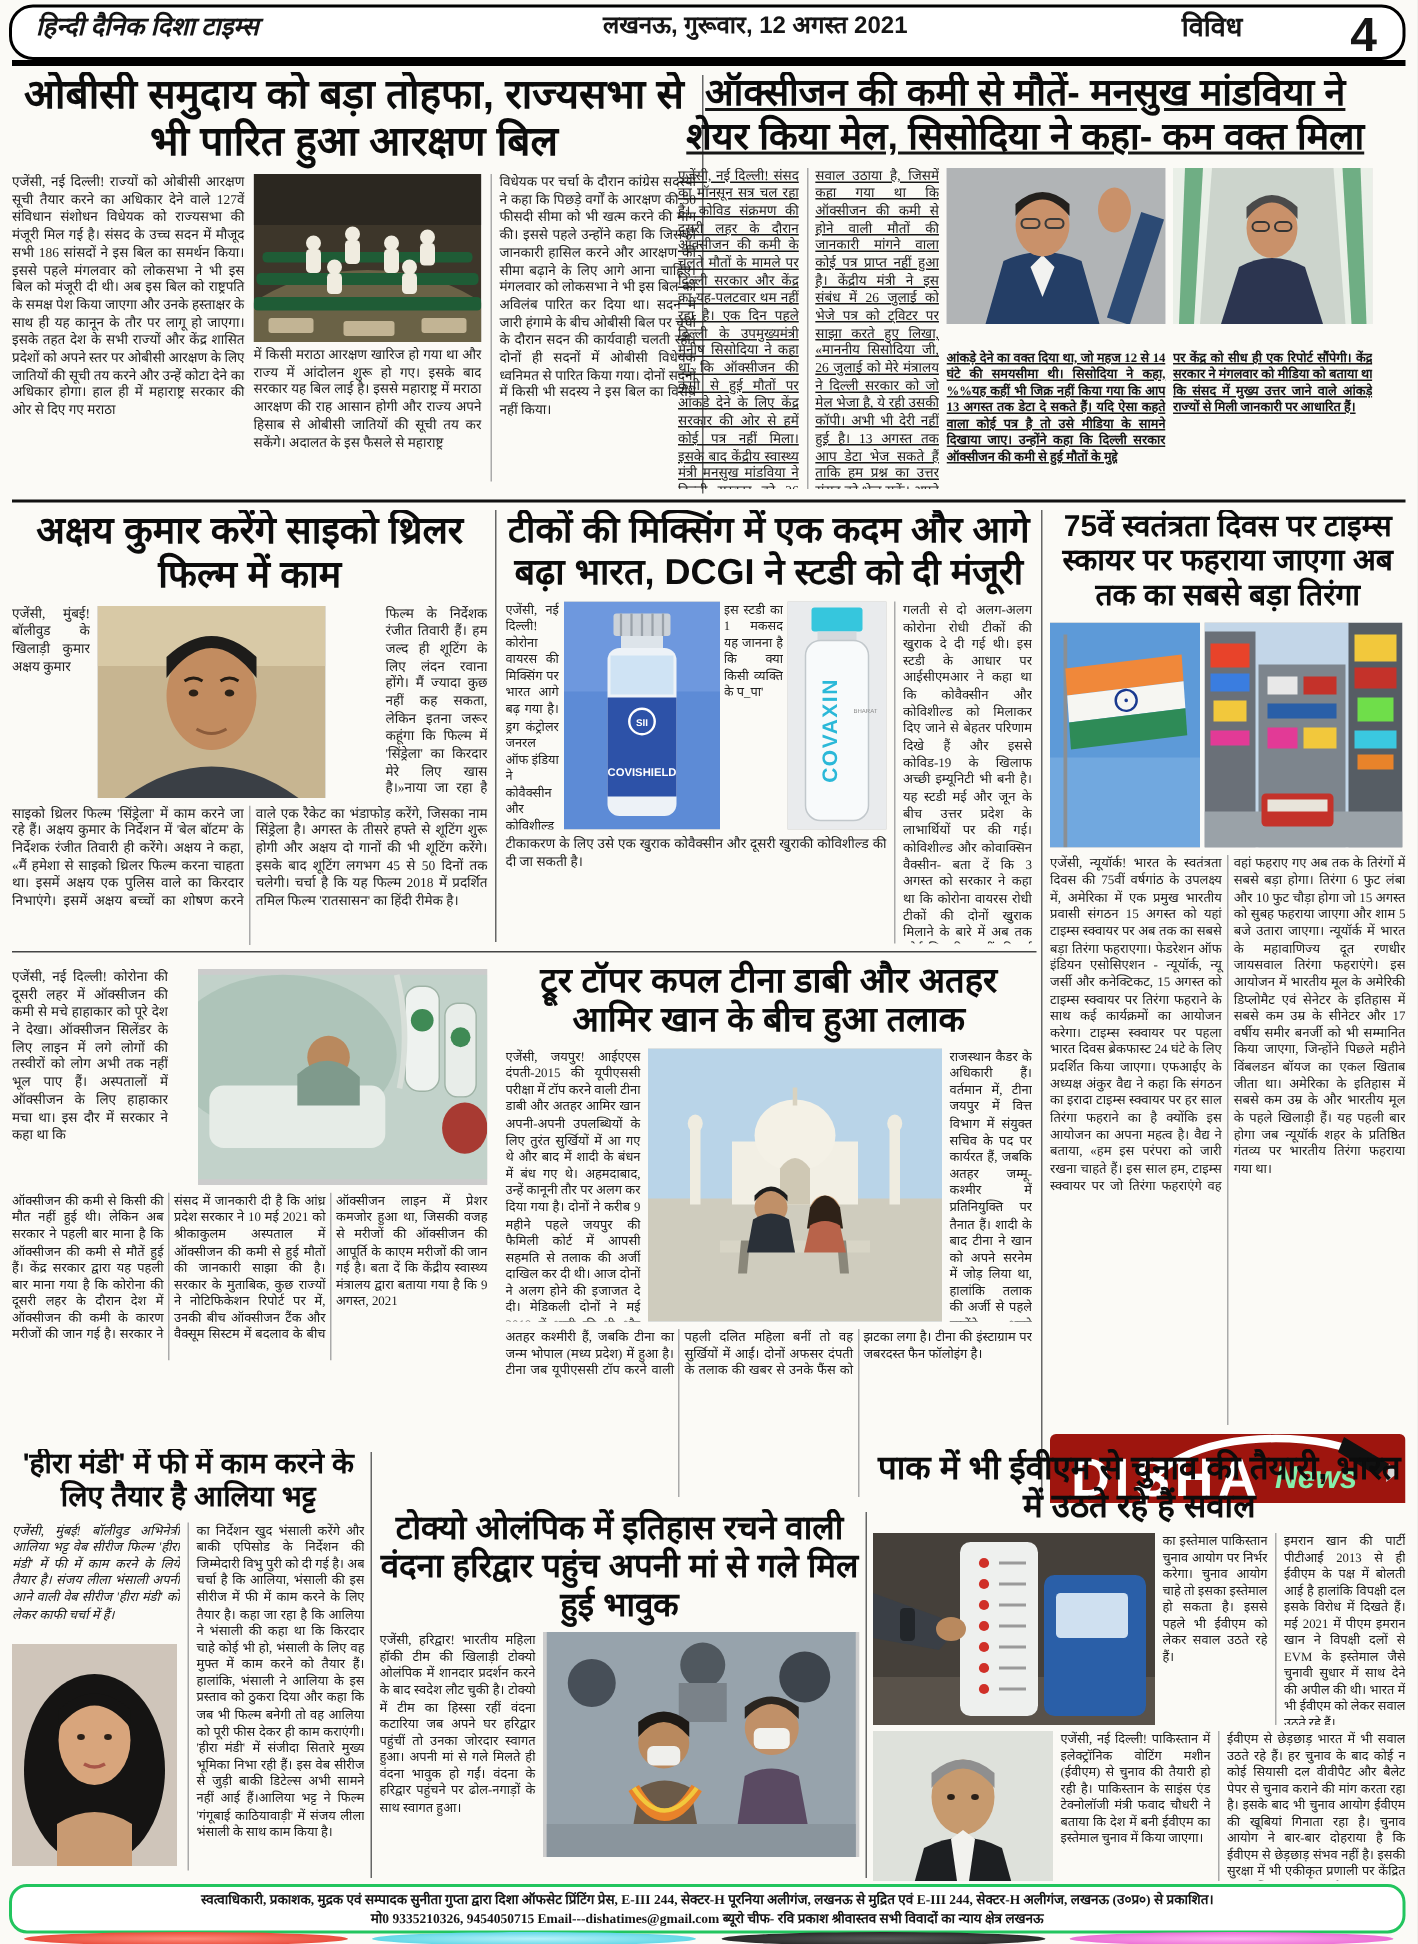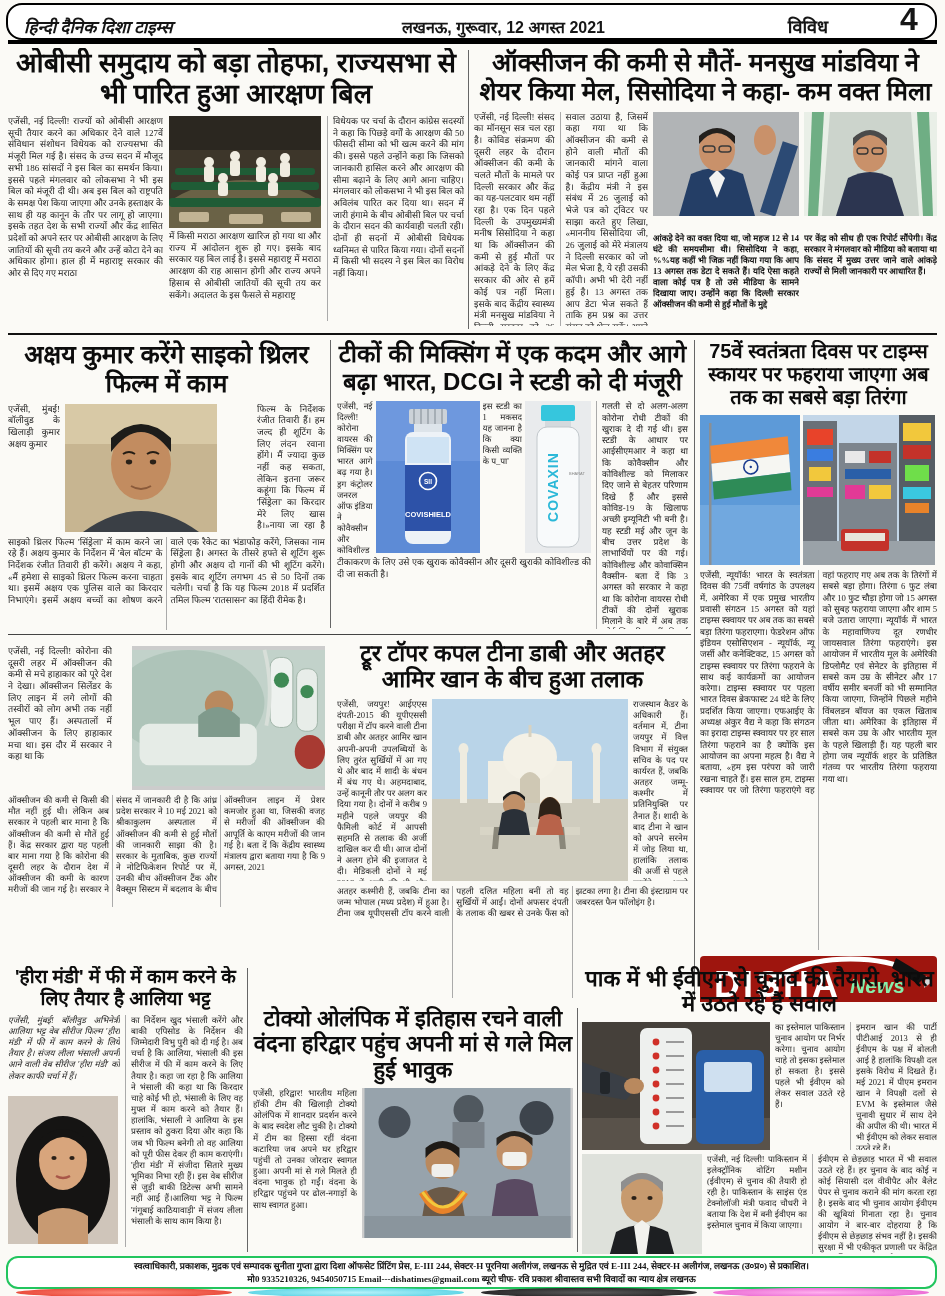--- a/index.html
+++ b/index.html
@@ -1,20 +1,20 @@
 <!DOCTYPE html>
 <html><head>
 <meta charset="utf-8">
 <style>
   html,body{margin:0;padding:0;background:#e8e8e4;}
   .page{position:relative;width:945px;height:1296px;background:#fbfaf6;margin:0 auto;
         font-family:"Liberation Serif","DejaVu Serif",serif;color:#161616;overflow:hidden;}
   
   .masthead{position:absolute;left:6px;top:3px;width:927px;height:33px;border:2.5px solid #000;
-            border-radius:16px;display:flex;align-items:flex-end;background:#fff;}
+            border-radius:16px;display:flex;align-items:flex-start;background:#fff;}
   .mh-name{font-style:italic;font-weight:bold;font-size:17px;padding-left:16px;width:250px;}
   .mh-date{font-weight:bold;font-size:16px;flex:1;text-align:center;font-family:"Liberation Sans",sans-serif;}
   .mh-sec{font-weight:bold;font-size:18px;width:150px;text-align:center;}
   .mh-page{font-weight:bold;font-size:32px;width:52px;text-align:center;font-family:"Liberation Sans",sans-serif;}
   .topbar{position:absolute;left:8px;top:40px;width:929px;height:4px;background:#000;}
   
   .article{position:absolute;overflow:hidden;}
   .hl{font-weight:bold;text-align:center;line-height:1.15;font-family:"Liberation Sans",sans-serif;color:#0c0c0c;}
   .bodytxt{font-size:9px;line-height:1.3;text-align:justify;color:#1c1c1c;overflow:hidden;}
   .flexrow{display:flex;}
@@ -89,21 +89,21 @@
           </svg>
         </div>
         <div class="bodytxt" style="margin-top:3px;height:88px;">में किसी मराठा आरक्षण खारिज हो गया था और राज्य में आंदोलन शुरू हो गए। इसके बाद सरकार यह बिल लाई है। इससे महाराष्ट्र में मराठा आरक्षण की राह आसान होगी और राज्य अपने हिसाब से ओबीसी जातियों की सूची तय कर सकेंगे। अदालत के इस फैसले से महाराष्ट्र</div>
       </div>
       <div class="bodytxt colrule" style="flex:1;">विधेयक पर चर्चा के दौरान कांग्रेस सदस्यों ने कहा कि पिछड़े वर्गों के आरक्षण की 50 फीसदी सीमा को भी खत्म करने की मांग की। इससे पहले उन्होंने कहा कि जिसको जानकारी हासिल करने और आरक्षण की सीमा बढ़ाने के लिए आगे आना चाहिए। मंगलवार को लोकसभा ने भी इस बिल को अविलंब पारित कर दिया था। सदन में जारी हंगामे के बीच ओबीसी बिल पर चर्चा के दौरान सदन की कार्यवाही चलती रही। दोनों ही सदनों में ओबीसी विधेयक ध्वनिमत से पारित किया गया। दोनों सदनों में किसी भी सदस्य ने इस बिल का विरोध नहीं किया।</div>
     </div>
   </div>
 
   <div class="vrule" style="left:468px;top:50px;height:279px;"></div>
 
-  <div class="article" style="left:474px;top:48px;width:463px;height:283px;">
+  <div class="article" style="left:452px;top:48px;width:463px;height:283px;text-decoration:underline;">
     <div class="hl" style="font-size:25px;">ऑक्सीजन की कमी से मौतें- मनसुख मांडविया ने शेयर किया मेल, सिसोदिया ने कहा- कम वक्त मिला</div>
     <div class="flexrow" style="margin-top:6px;height:214px;gap:5px;">
       <div class="bodytxt" style="width:84px;">एजेंसी, नई दिल्ली! संसद का मॉनसून सत्र चल रहा है। कोविड संक्रमण की दूसरी लहर के दौरान ऑक्सीजन की कमी के चलते मौतों के मामले पर दिल्ली सरकार और केंद्र का यह-पलटवार थम नहीं रहा है। एक दिन पहले दिल्ली के उपमुख्यमंत्री मनीष सिसोदिया ने कहा था कि ऑक्सीजन की कमी से हुई मौतों पर आंकड़े देने के लिए केंद्र सरकार की ओर से हमें कोई पत्र नहीं मिला। इसके बाद केंद्रीय स्वास्थ्य मंत्री मनसुख मांडविया ने दिल्ली सरकार को 26 जुलाई को भेजे पत्र को ट्विटर पर साझा कर दिया।</div>
       <div class="bodytxt colrule" style="width:86px;">सवाल उठाया है, जिसमें कहा गया था कि ऑक्सीजन की कमी से होने वाली मौतों की जानकारी मांगने वाला कोई पत्र प्राप्त नहीं हुआ है। केंद्रीय मंत्री ने इस संबंध में 26 जुलाई को भेजे पत्र को ट्विटर पर साझा करते हुए लिखा, «माननीय सिसोदिया जी, 26 जुलाई को मेरे मंत्रालय ने दिल्ली सरकार को जो मेल भेजा है, ये रही उसकी कॉपी। अभी भी देरी नहीं हुई है। 13 अगस्त तक आप डेटा भेज सकते हैं ताकि हम प्रश्न का उत्तर संसद को भेज सकें। अपने अधिकारियों से समीक्षा करके जरूरी डेटा जल्द से जल्द भिजवाने की कृपा करें।</div>
       <div style="width:146px;">
         <div class="photo" style="width:146px;height:104px;">
           <svg viewBox="0 0 146 104">
             <rect width="146" height="104" fill="#b7b9bb"></rect>
             <rect width="146" height="104" fill="#a8acb0" opacity="0.4"></rect>
             <rect x="118" y="30" width="16" height="74" fill="#2c4a74" transform="rotate(18 126 67)"></rect>

